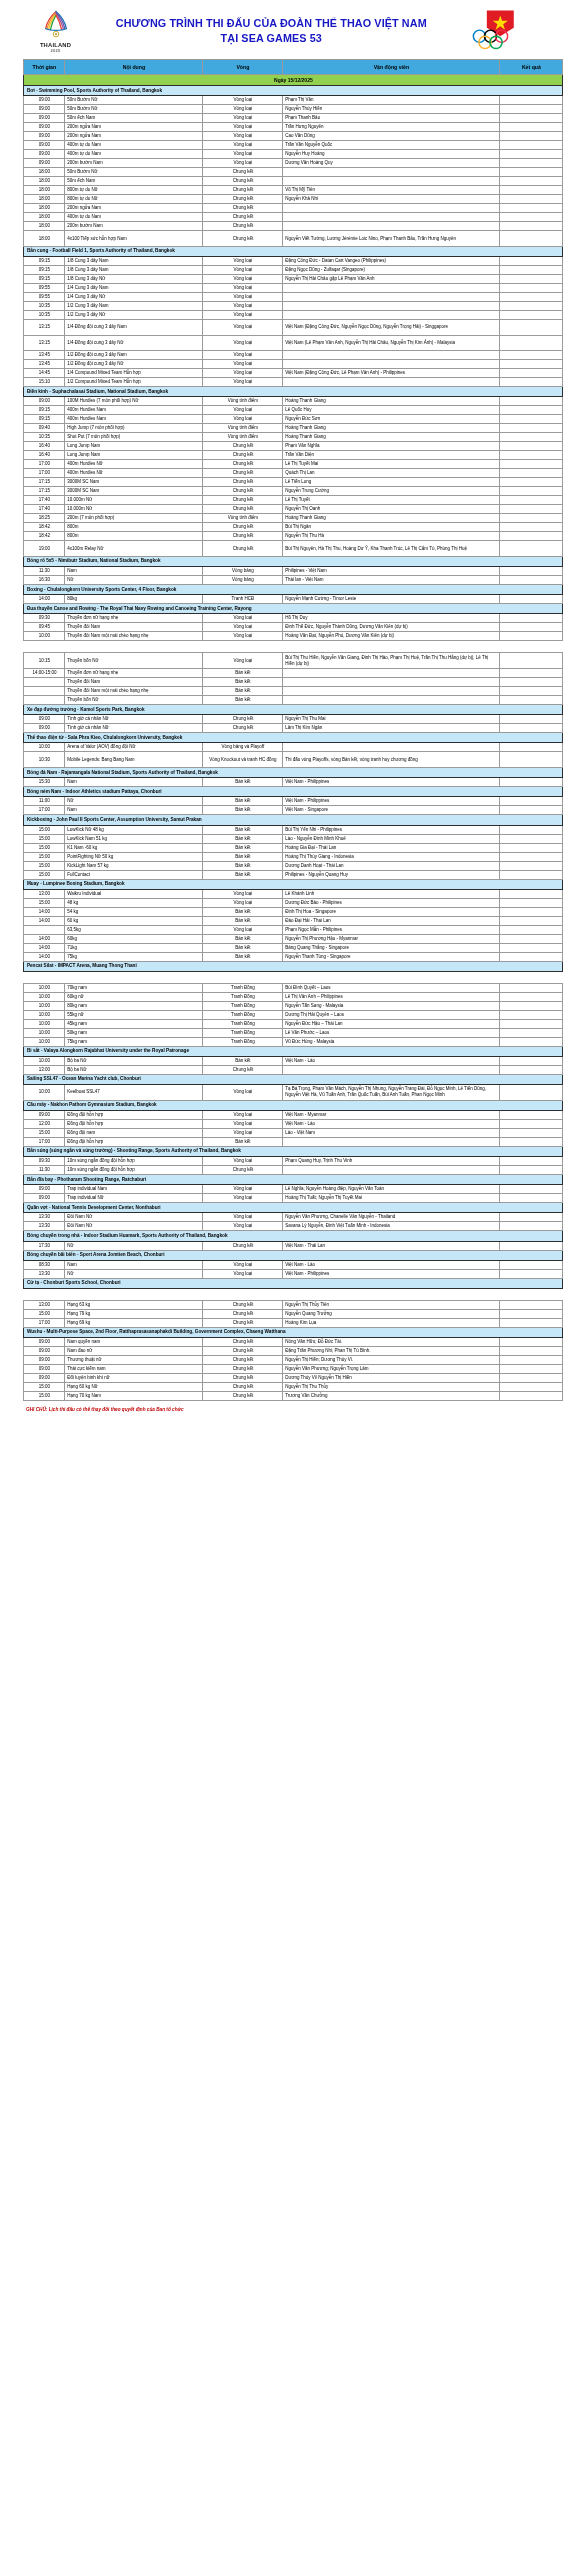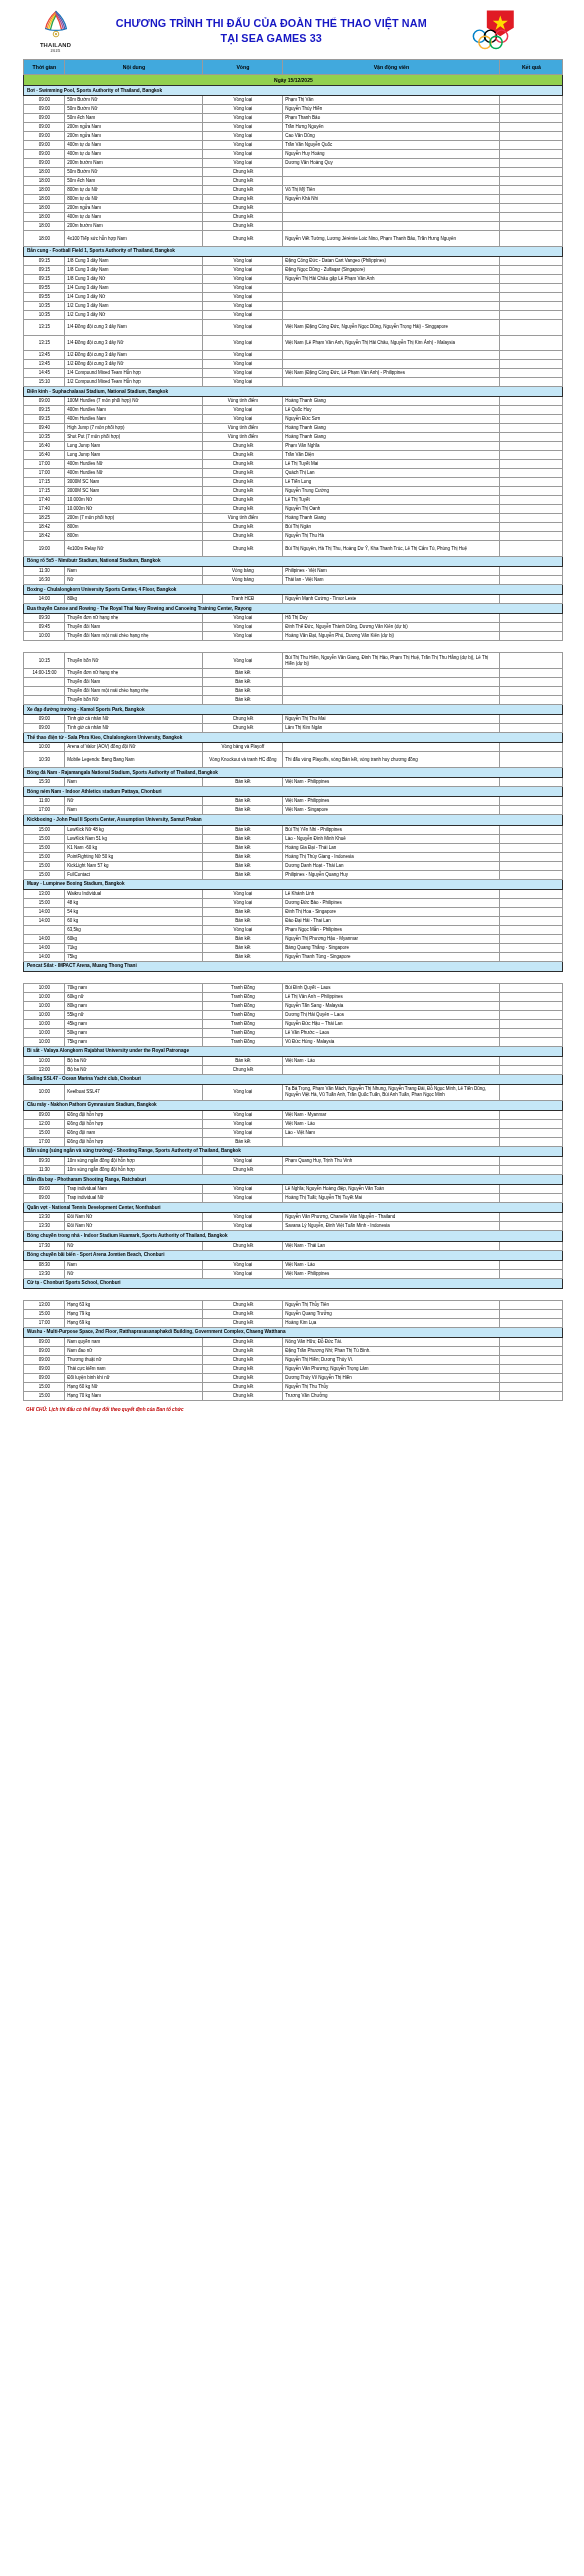--- a/index.html
+++ b/index.html
@@ -168,21 +168,21 @@
       </g>
       <circle cx="29" cy="41" r="4.6" fill="none" stroke="#c8a228" stroke-width="1.5"></circle>
       <circle cx="29" cy="41" r="1.8" fill="#c8a228"></circle>
     </svg>
     <span class="thailand">THAILAND</span>
     <span class="year">2025</span>
   </div>
 
   <div class="title-wrap">
     <span class="l1">CHƯƠNG TRÌNH THI ĐẤU CỦA ĐOÀN THỂ THAO VIỆT NAM</span>
-    <span class="l2">TẠI SEA GAMES 33</span>
+    <span class="l2">TẠI SEA GAMES 53</span>
   </div>
 
   <div class="logo-right">
     <svg width="49" height="41" viewBox="0 0 80 66">
       <path d="M34 2 L78 2 L78 30 L56 44 L34 30 Z" fill="#e01b24"></path>
       <path d="M56 10 l2.9 8.9 h9.4 l-7.6 5.5 2.9 8.9 -7.6-5.5 -7.6 5.5 2.9-8.9 -7.6-5.5 h9.4 Z" fill="#ffdd00"></path>
       <g class="ring">
         <circle cx="22" cy="44" r="10" stroke="#0081c8"></circle>
         <circle cx="40" cy="44" r="10" stroke="#000000"></circle>
         <circle cx="58" cy="44" r="10" stroke="#ee334e"></circle>

